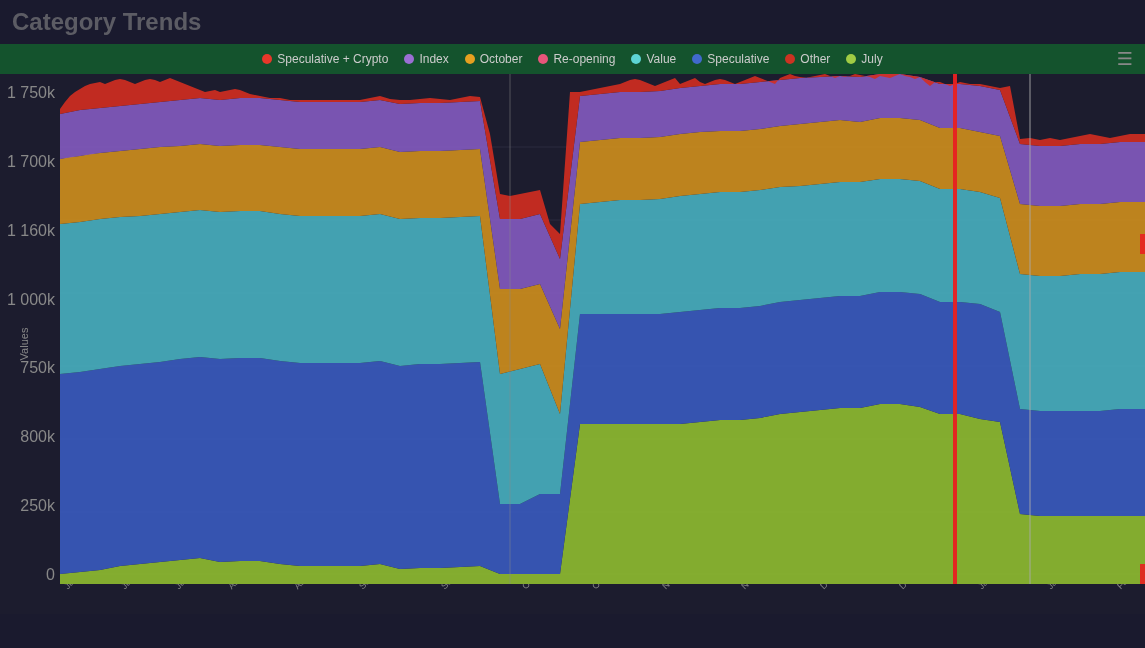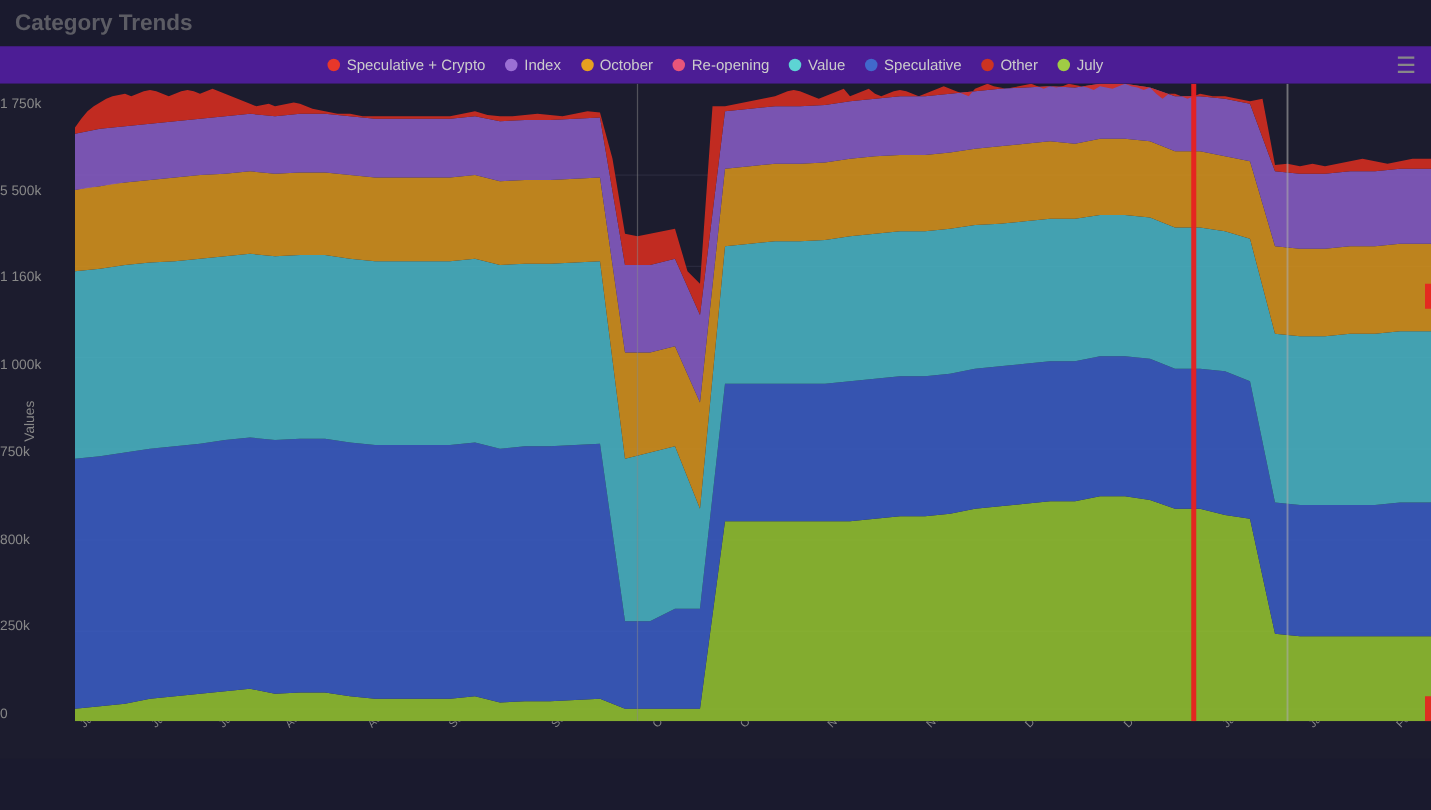--- a/index.html
+++ b/index.html
@@ -14,33 +14,33 @@
 
     .header {
       background: #1a1a2e;
       padding: 8px 12px;
       display: flex;
       align-items: center;
     }
 
     .title {
       color: #888;
-      font-size: 18px;
+      font-size: 24px;
       font-weight: bold;
       opacity: 0.6;
     }
 
     .legend {
       display: flex;
       align-items: center;
       justify-content: center;
       gap: 16px;
       padding: 8px 12px;
       flex-wrap: wrap;
-      background: #4c1d95;
+      background: #14532d;
     }
 
     .legend-item {
       display: flex;
       align-items: center;
       gap: 5px;
       font-size: 12px;
       color: #ccc;
     }
 
@@ -78,22 +78,23 @@
       top: 0;
       width: 60px;
       height: 100%;
       display: flex;
       flex-direction: column;
       justify-content: space-between;
       padding: 10px 0 30px 0;
     }
 
     .y-label {
-      font-size: 11px;
-      color: #888;
+      font-size: 16px;
+      color: #888;
+      text-align: right;
       padding-right: 5px;
     }
 
     .y-axis-title {
       position: absolute;
       left: 8px;
       top: 50%;
       transform: translateY(-50%) rotate(-90deg);
       font-size: 11px;
       color: #888;
@@ -174,21 +175,21 @@
         <span>July</span>
       </div>
     </div>
   <div class="menu-icon">☰</div>
 </div>
 
 <div class="chart-area">
   <div class="y-axis-title">Values</div>
   <div class="y-axis" id="y-axis-container">
   <div class="y-label">1 750k</div>
-      <div class="y-label">5 500k</div>
+      <div class="y-label">1 700k</div>
       <div class="y-label">1 160k</div>
       <div class="y-label">1 000k</div>
       <div class="y-label">750k</div>
       <div class="y-label">800k</div>
       <div class="y-label">250k</div>
       <div class="y-label">0</div>
     </div>
 
   <div class="chart-plot">
     <svg class="chart-svg" viewBox="0 0 1085 510" preserveAspectRatio="none" xmlns="http://www.w3.org/2000/svg">

